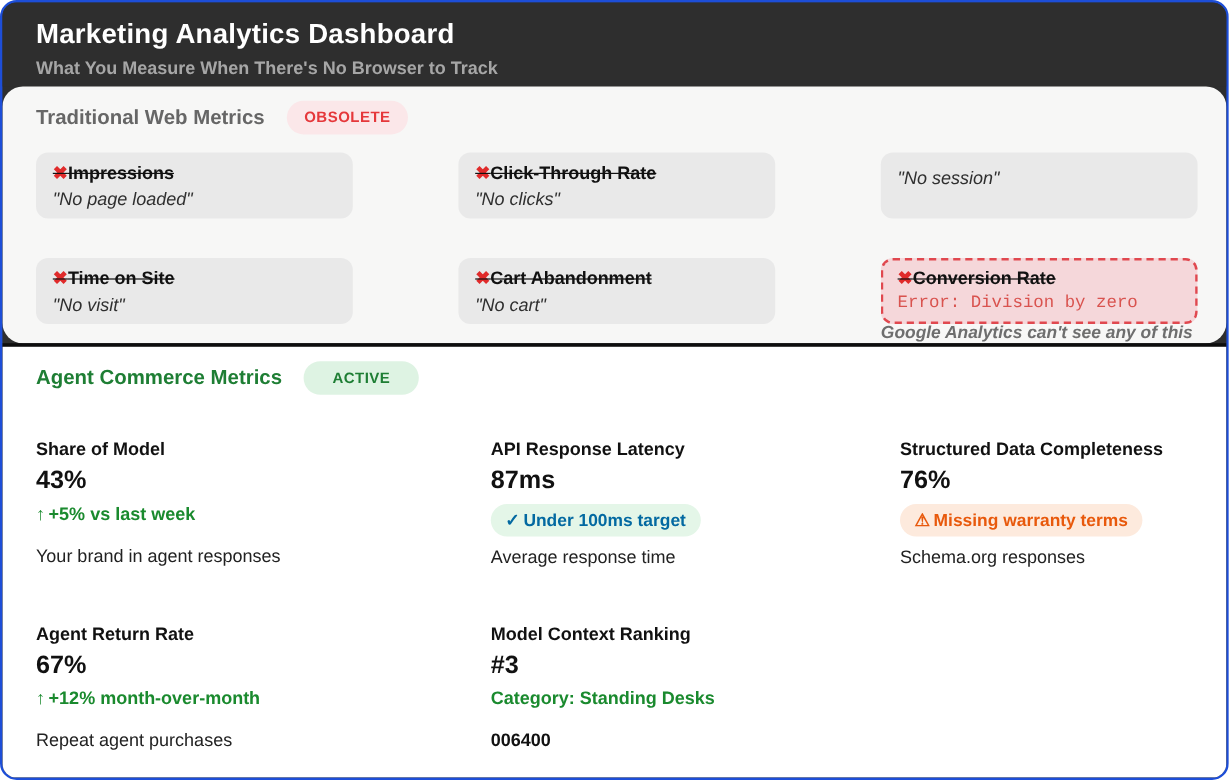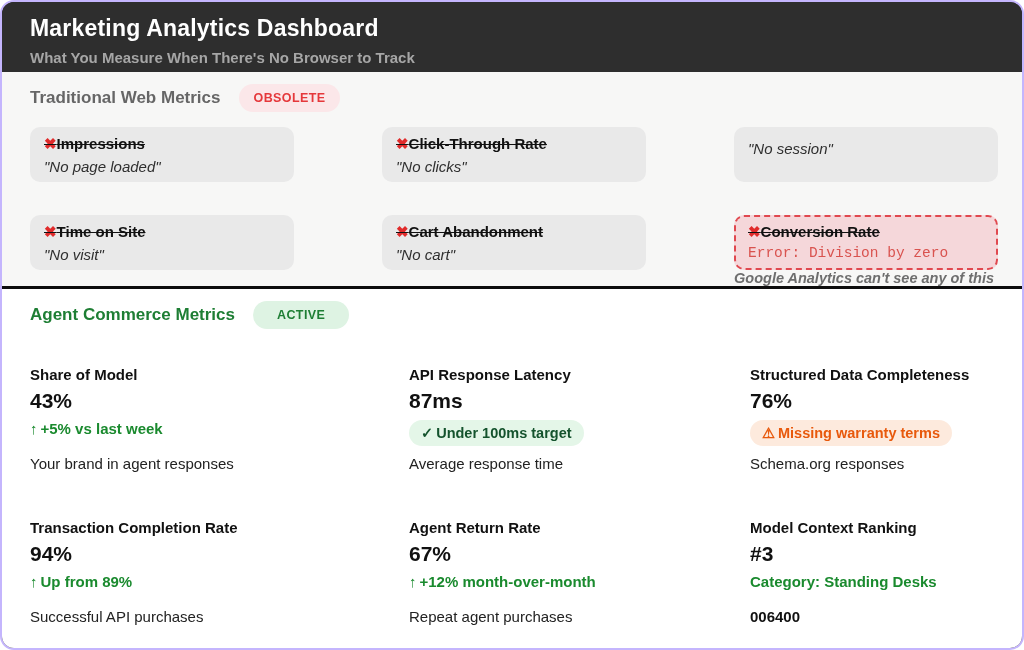--- a/index.html
+++ b/index.html
@@ -2,33 +2,33 @@
 <html><head>
 <meta charset="utf-8">
 <style>
   * { box-sizing: border-box; margin: 0; padding: 0; }
   html, body { width: 1024px; height: 650px; background: #ffffff; }
   body { font-family: "Liberation Sans", sans-serif; }
 
   .dashboard {
     width: 1024px; height: 650px;
     background: #2e2e2e;
-    border: 2px solid #c4b5fd;
+    border: 2px solid #1d4ed8;
     border-radius: 14px;
     overflow: hidden;
     display: flex; flex-direction: column;
   }
 
   
   .header { height: 79px; padding: 13px 28px 0 28px; background: #2e2e2e; }
   .header .title { color: #ffffff; font-size: 23px; font-weight: 700; letter-spacing: 0.2px; }
   .header .subtitle { color: #a6a6a6; font-size: 15px; font-weight: 700; margin-top: 7px; }
 
   
-  .section-obsolete { height: 227px; background: #f7f7f6; padding: 12px 28px 0 28px; }
+  .section-obsolete { height: 227px; background: #f7f7f6; padding: 12px 28px 0 28px; border-radius: 17px; }
   .section-head { display: flex; align-items: center; }
   .section-obsolete .section-heading { color: #666666; font-size: 17px; font-weight: 700; }
   .badge {
     display: inline-block; border-radius: 999px;
     font-size: 12.5px; font-weight: 700; letter-spacing: 0.4px;
     margin-left: 18px;
   }
   .badge.obsolete { background: #fbe7e9; color: #e5383b; padding: 7px 15px; }
   .badge.active { background: #def3e3; color: #1e7e34; padding: 7px 24px; }
 
@@ -75,21 +75,21 @@
     row-gap: 47px;
   }
   .metric-label { color: #111111; font-size: 15px; font-weight: 700; }
   .metric-value { color: #111111; font-size: 21px; font-weight: 700; margin-top: 6px; }
   .metric-status { margin-top: 9px; font-size: 15px; font-weight: 700; color: #1a8a2e; }
   .metric-status .status-icon { margin-right: 3px; }
   .metric-status.pill-green, .metric-status.pill-orange {
     display: inline-block; border-radius: 999px; padding: 5px 12px;
     font-size: 14.5px;
   }
-  .metric-status.pill-green { background: #e4f6e8; color: #14532d; }
+  .metric-status.pill-green { background: #e4f6e8; color: #0369a1; }
   .metric-status.pill-orange { background: #fdeadd; color: #e8590c; }
   .status-wrap { min-height: 26px; margin-top: 7px; }
   .status-wrap .metric-status { margin-top: 0; }
   .metric-caption { color: #222222; font-size: 15px; margin-top: 9px; }
   .metric-caption.code { font-weight: 700; color: #111111; }
 </style>
 </head>
 <body>
 
 <div class="dashboard">
@@ -158,26 +158,20 @@
         <div class="metric-caption">Average response time</div>
       </div>
 
       <div class="metric-block">
         <div class="metric-label">Structured Data Completeness</div>
         <div class="metric-value">76%</div>
         <div class="status-wrap"><span class="metric-status pill-orange"><span class="status-icon">⚠</span><span>Missing warranty terms</span></span></div>
         <div class="metric-caption">Schema.org responses</div>
       </div>
 
-      <div class="metric-block">
-        <div class="metric-label">Transaction Completion Rate</div>
-        <div class="metric-value">94%</div>
-        <div class="status-wrap"><span class="metric-status plain"><span class="status-icon">↑</span><span>Up from 89%</span></span></div>
-        <div class="metric-caption">Successful API purchases</div>
-      </div>
 
       <div class="metric-block">
         <div class="metric-label">Agent Return Rate</div>
         <div class="metric-value">67%</div>
         <div class="status-wrap"><span class="metric-status plain"><span class="status-icon">↑</span><span>+12% month-over-month</span></span></div>
         <div class="metric-caption">Repeat agent purchases</div>
       </div>
 
       <div class="metric-block">
         <div class="metric-label">Model Context Ranking</div>

